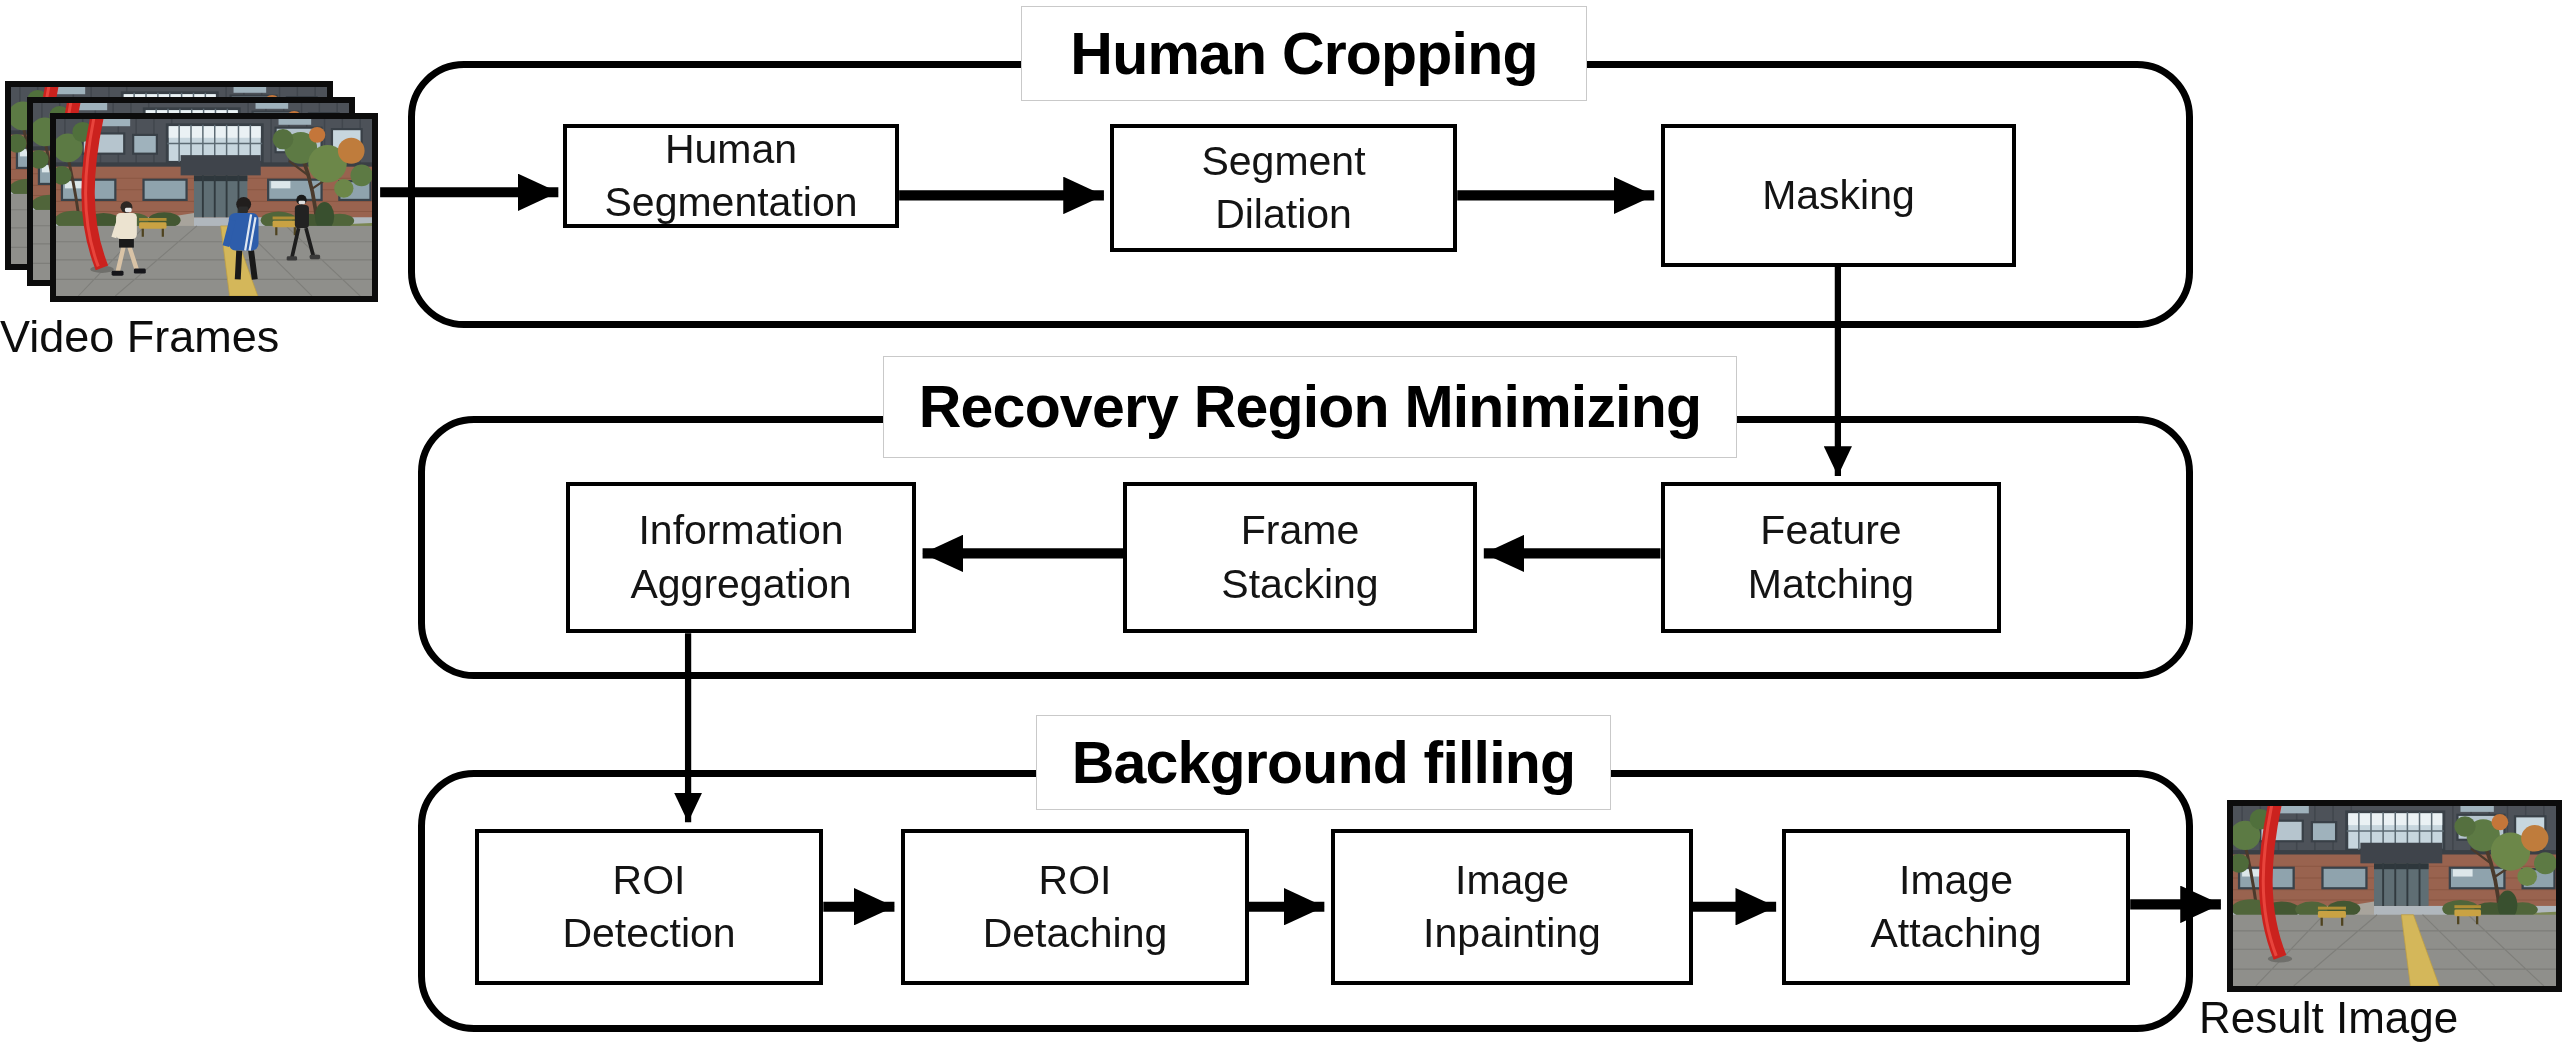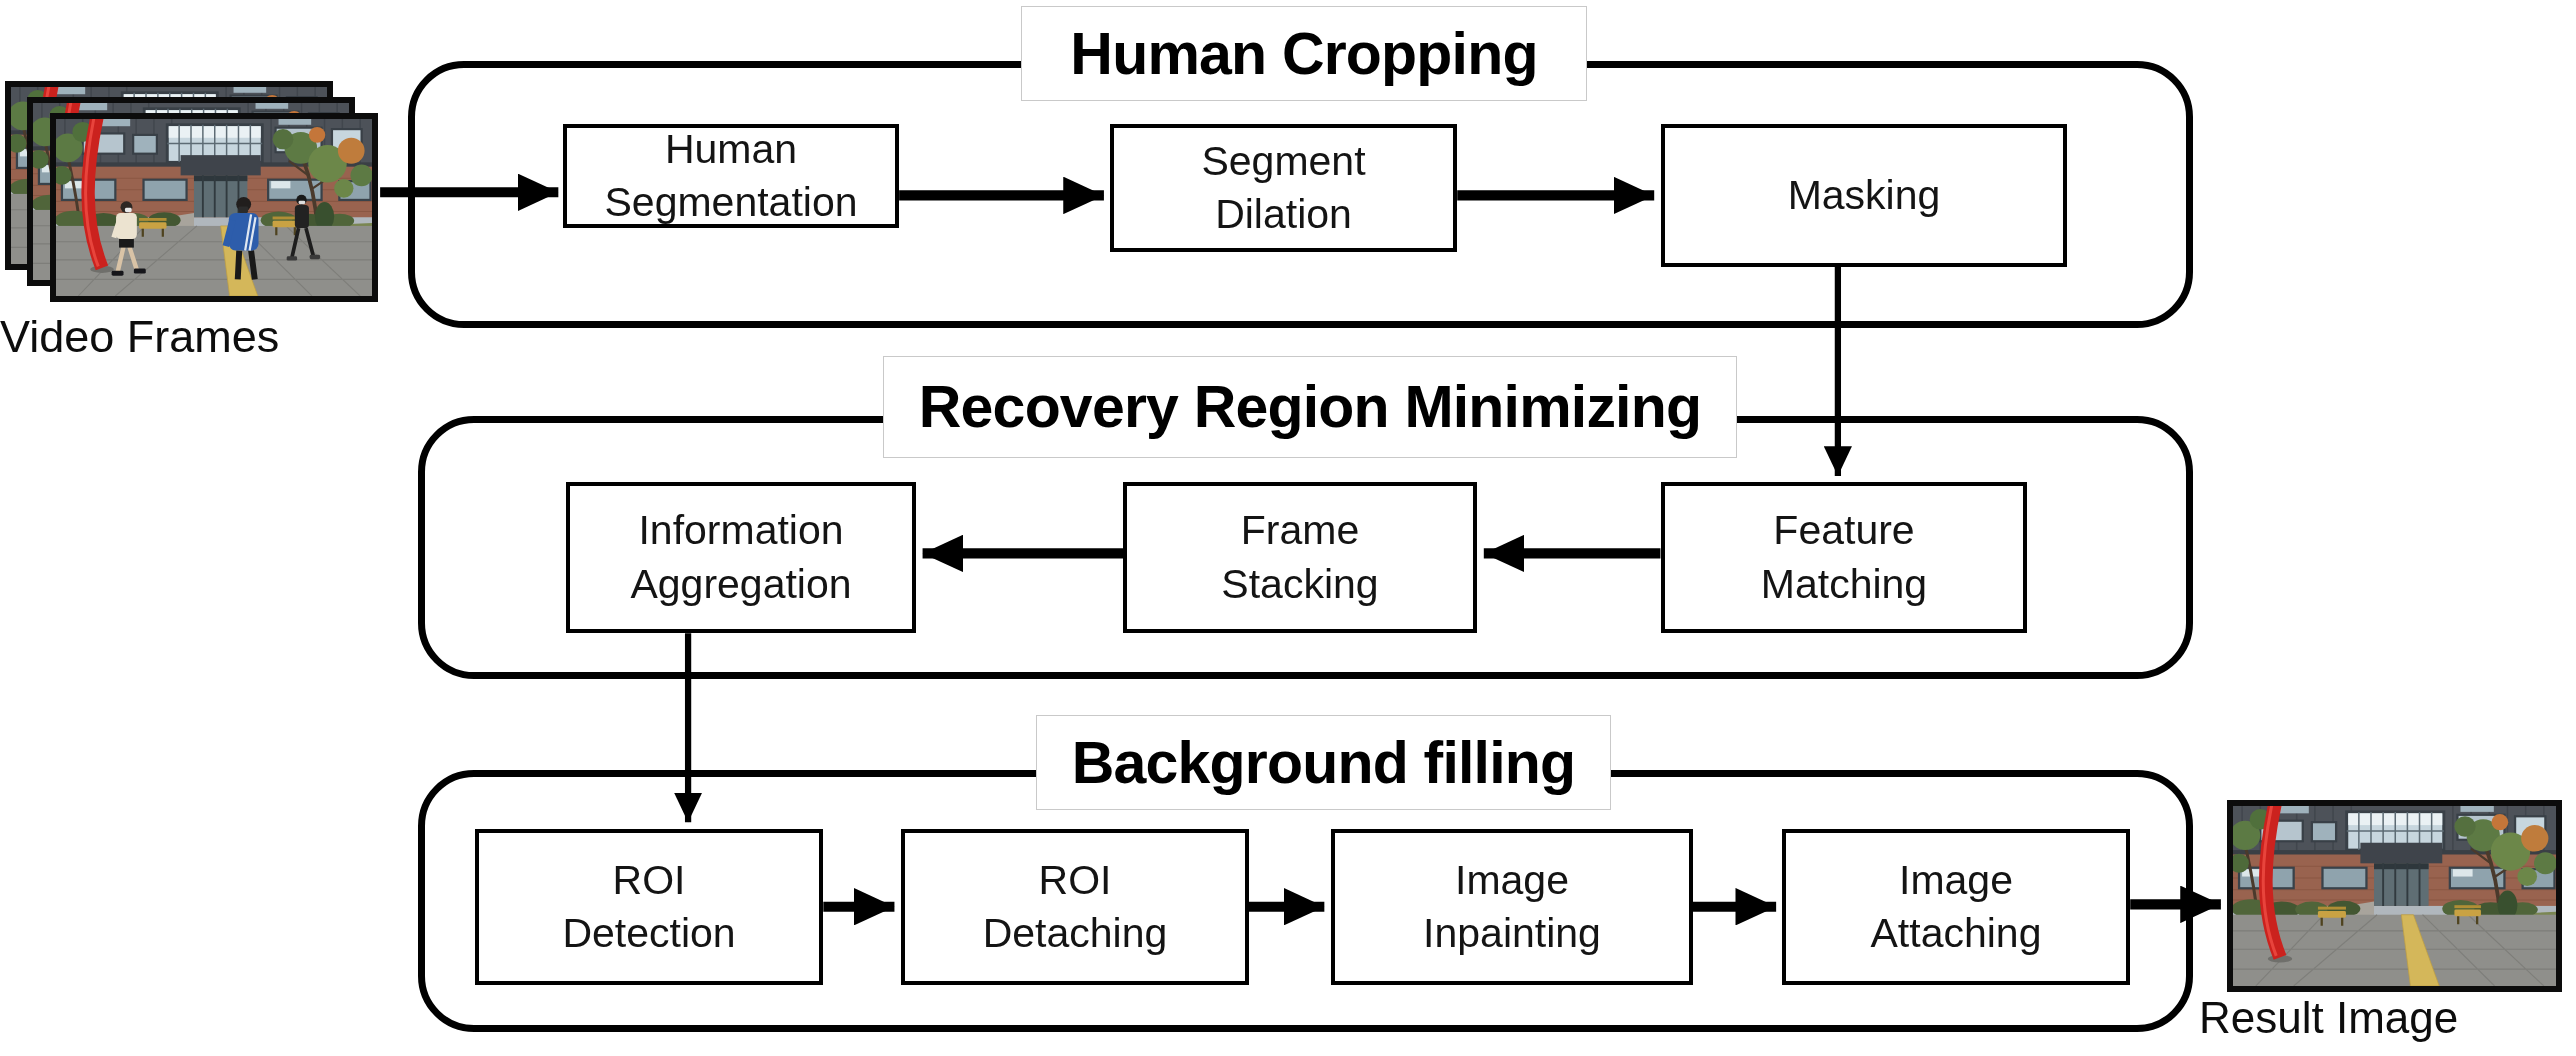--- a/index.html
+++ b/index.html
@@ -161,27 +161,27 @@
   <div class="stage" style="left:418px;top:770px;width:1775px;height:262px;"></div>
 
   <div class="ptitle" style="left:1021px;top:6.3px;width:566px;height:95px;">Human Cropping</div>
   <div class="ptitle" style="left:883px;top:356px;width:854px;height:102px;">Recovery Region Minimizing</div>
   <div class="ptitle" style="left:1036px;top:715px;width:575px;height:95px;">Background filling</div>
 
   <div class="pbox" style="left:563px;top:124px;width:336px;height:104px;">Human
 Segmentation</div>
   <div class="pbox" style="left:1110px;top:124px;width:347px;height:128px;">Segment
 Dilation</div>
-  <div class="pbox" style="left:1661px;top:124px;width:406px;height:143px;">Masking</div>
+  <div class="pbox" style="left:1661px;top:124px;width:355px;height:143px;">Masking</div>
 
   <div class="pbox" style="left:1123px;top:482px;width:354px;height:151px;">Frame
 Stacking</div>
   <div class="pbox" style="left:566px;top:482px;width:350px;height:151px;">Information
 Aggregation</div>
-  <div class="pbox" style="left:1661px;top:482px;width:366px;height:151px;">Feature
+  <div class="pbox" style="left:1661px;top:482px;width:340px;height:151px;">Feature
 Matching</div>
 
   <div class="pbox" style="left:475px;top:829px;width:348px;height:156px;">ROI
 Detection</div>
   <div class="pbox" style="left:901px;top:829px;width:348px;height:156px;">ROI
 Detaching</div>
   <div class="pbox" style="left:1331px;top:829px;width:362px;height:156px;">Image
 Inpainting</div>
   <div class="pbox" style="left:1782px;top:829px;width:348px;height:156px;">Image
 Attaching</div>

